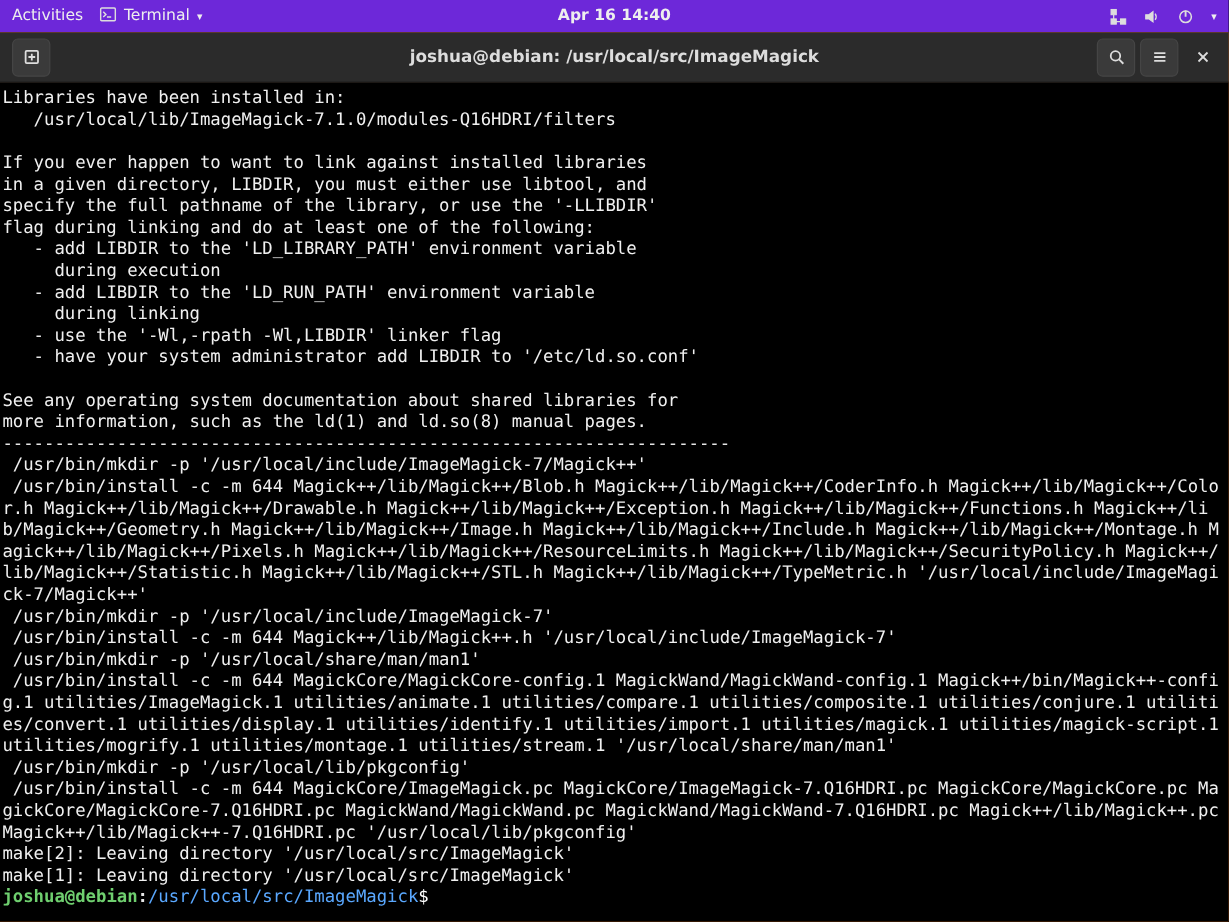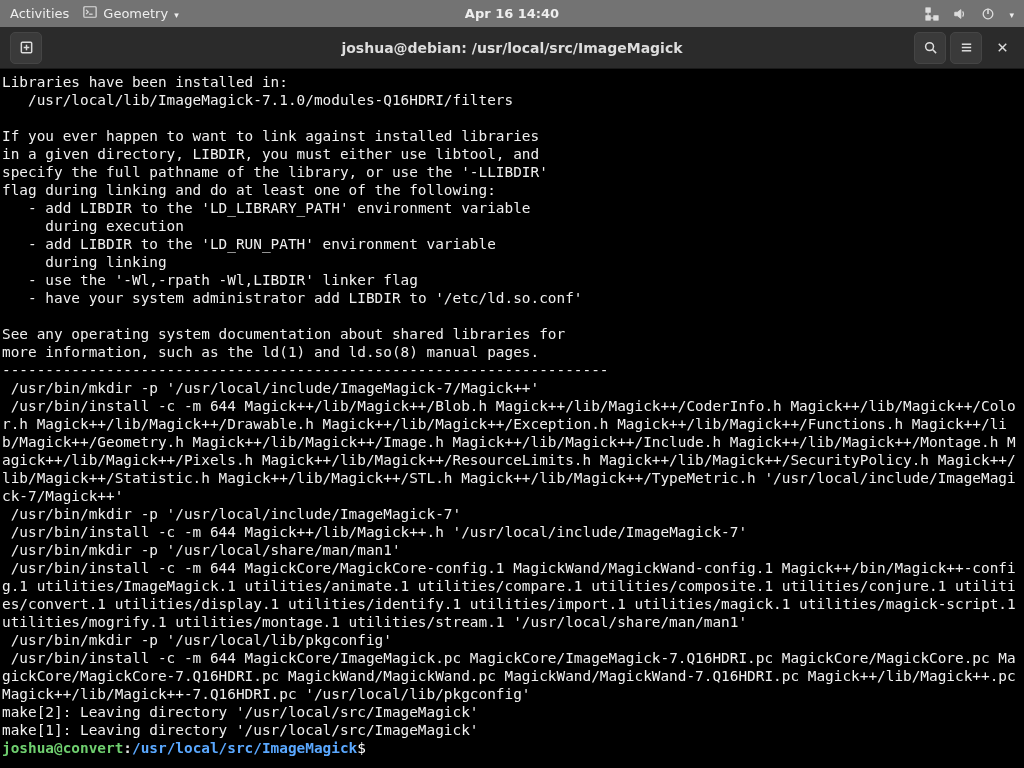--- a/index.html
+++ b/index.html
@@ -8,21 +8,21 @@
     height: 768px;
     overflow: hidden;
     font-family: "DejaVu Sans", "Cantarell", sans-serif;
     background: #000;
     color: #e6e6e6;
     font-size: 13px;
   }
   
   .topbar {
     height: 27px;
-    background: #737373;
+    background: #6d28d9;
     color: #eee;
     display: flex;
     align-items: center;
     justify-content: space-between;
     padding: 0 10px;
     font-size: 13px;
   }
   .topbar .left, .topbar .right, .topbar .center { display: flex; align-items: center; gap: 14px; }
   .topbar .center { position: absolute; left: 50%; transform: translateX(-50%); font-weight: 600;}
   .topbar .item { display: flex; align-items: center; gap: 6px; cursor: pointer; }
@@ -72,38 +72,38 @@
     padding: 4px 2px;
     height: calc(741px - 42px);
     overflow: hidden;
     white-space: pre-wrap;
     word-break: break-all;
     letter-spacing: 0px;
   }
   .p-user { color: #6fcf6f; font-weight: bold; margin-top: 36px; }
   .p-host { color: #6fcf6f; font-weight: bold; }
   .p-sep  { color: #e6e6e6; font-weight: bold;}
-  .p-path { color: #5aa8ff; font-weight: bold; }
+  .p-path { color: #5aa8ff; font-weight: normal; }
   .p-cur  { color: #fff; }
 </style>
 </head>
 <body>
 
 <div class="topbar">
   <div class="left">
     <span class="item">Activities</span>
     <span class="item">
       <span>
         <svg viewBox="0 0 16 16">
             <rect x="1" y="2" width="14" height="12" rx="1" fill="none" stroke="#ddd" stroke-width="1.4"></rect>
             <path d="M3.5 5.5 L6 8 L3.5 10.5" fill="none" stroke="#ddd" stroke-width="1.4"></path>
             <path d="M7 10.5 L11 10.5" stroke="#ddd" stroke-width="1.4"></path>
           </svg>
       </span>
-      <span>Geometry</span>
+      <span>Terminal</span>
       <span class="caret">▾</span>
     </span>
   </div>
   <div class="center">
     <span class="item">Apr 16  14:40</span>
   </div>
   <div class="right">
     <span class="item">
       <svg viewBox="0 0 16 16">
           <rect x="1" y="1" width="5" height="5" fill="#ddd"></rect>
@@ -183,14 +183,14 @@
  /usr/bin/mkdir -p '/usr/local/include/ImageMagick-7/Magick++'
  /usr/bin/install -c -m 644 Magick++/lib/Magick++/Blob.h Magick++/lib/Magick++/CoderInfo.h Magick++/lib/Magick++/Color.h Magick++/lib/Magick++/Drawable.h Magick++/lib/Magick++/Exception.h Magick++/lib/Magick++/Functions.h Magick++/lib/Magick++/Geometry.h Magick++/lib/Magick++/Image.h Magick++/lib/Magick++/Include.h Magick++/lib/Magick++/Montage.h Magick++/lib/Magick++/Pixels.h Magick++/lib/Magick++/ResourceLimits.h Magick++/lib/Magick++/SecurityPolicy.h Magick++/lib/Magick++/Statistic.h Magick++/lib/Magick++/STL.h Magick++/lib/Magick++/TypeMetric.h '/usr/local/include/ImageMagick-7/Magick++'
  /usr/bin/mkdir -p '/usr/local/include/ImageMagick-7'
  /usr/bin/install -c -m 644 Magick++/lib/Magick++.h '/usr/local/include/ImageMagick-7'
  /usr/bin/mkdir -p '/usr/local/share/man/man1'
  /usr/bin/install -c -m 644 MagickCore/MagickCore-config.1 MagickWand/MagickWand-config.1 Magick++/bin/Magick++-config.1 utilities/ImageMagick.1 utilities/animate.1 utilities/compare.1 utilities/composite.1 utilities/conjure.1 utilities/convert.1 utilities/display.1 utilities/identify.1 utilities/import.1 utilities/magick.1 utilities/magick-script.1 utilities/mogrify.1 utilities/montage.1 utilities/stream.1 '/usr/local/share/man/man1'
  /usr/bin/mkdir -p '/usr/local/lib/pkgconfig'
  /usr/bin/install -c -m 644 MagickCore/ImageMagick.pc MagickCore/ImageMagick-7.Q16HDRI.pc MagickCore/MagickCore.pc MagickCore/MagickCore-7.Q16HDRI.pc MagickWand/MagickWand.pc MagickWand/MagickWand-7.Q16HDRI.pc Magick++/lib/Magick++.pc Magick++/lib/Magick++-7.Q16HDRI.pc '/usr/local/lib/pkgconfig'
 make[2]: Leaving directory '/usr/local/src/ImageMagick'
 make[1]: Leaving directory '/usr/local/src/ImageMagick'
-</span><span><span class="p-user">joshua</span><span class="p-host">@</span><span class="p-host">convert</span><span class="p-sep">:</span><span class="p-path">/usr/local/src/ImageMagick</span><span class="p-cur">$ </span></span></div>
+</span><span><span class="p-user">joshua</span><span class="p-host">@</span><span class="p-host">debian</span><span class="p-sep">:</span><span class="p-path">/usr/local/src/ImageMagick</span><span class="p-cur">$ </span></span></div>
 </div>
 
 </body></html>

